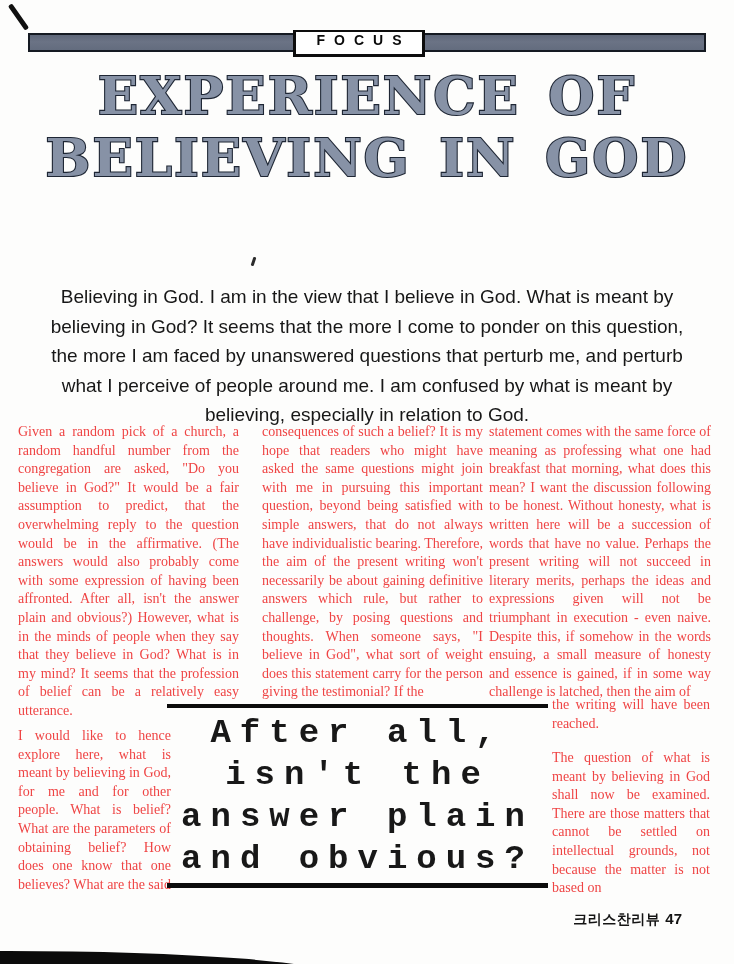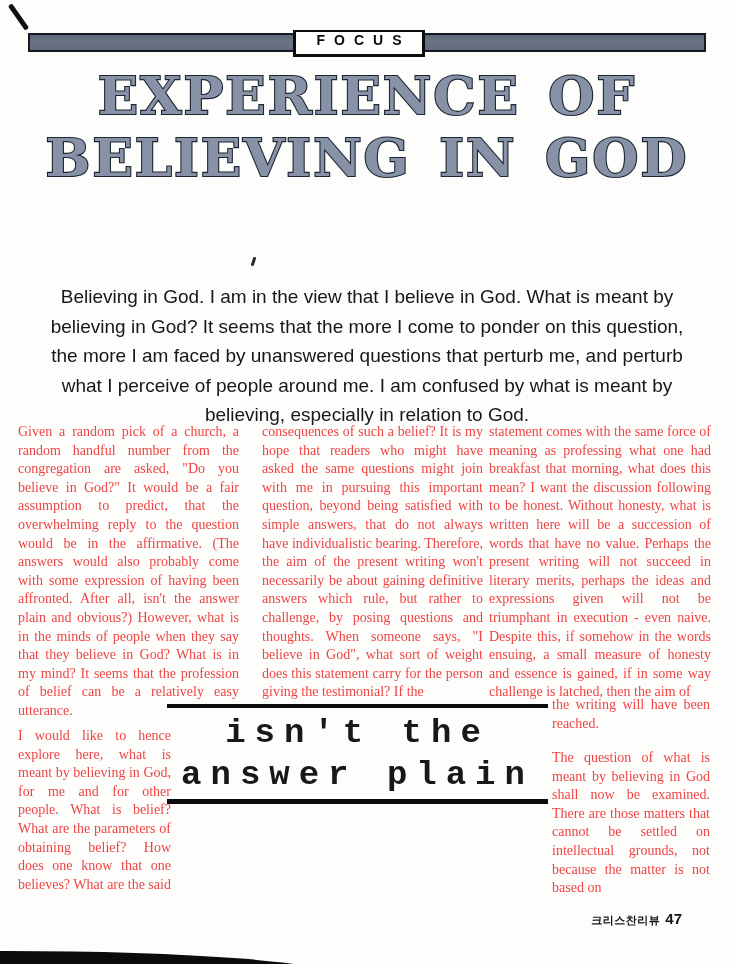--- a/index.html
+++ b/index.html
@@ -81,21 +81,21 @@
     font-size:34px; color:#181818;
   }
   .pull-quote .pq-line { line-height:42px; letter-spacing:9px; white-space:nowrap; }
 
   
   .footer {
     position:absolute; right:52px; top:910px;
     display:flex; align-items:baseline; gap:5px;
     font-family:"Liberation Sans", sans-serif; color:#141414;
   }
-  .footer .mag  { font-size:11px; font-weight:bold; letter-spacing:0.5px; }
+  .footer .mag  { font-size:14px; font-weight:bold; letter-spacing:0.5px; }
   .footer .pnum { font-size:15px; font-weight:600; }
 </style>
 </head>
 <body>
 
 <div class="page">
 
   <div class="scan-mark-topleft"></div>
 
   <div class="banner-bar"></div>
@@ -113,22 +113,24 @@
   <p class="intro">Believing in God.  I am in the view that I believe in God.  What is meant by believing in God?  It seems that the more I come to ponder on this question, the more I am faced by unanswered questions that perturb me, and perturb what I perceive of people around me.  I am confused by what is meant by believing, especially in relation to God.</p>
 
   <div class="col-block p-col1a">Given a random pick of a church, a random handful number from the congregation are asked, "Do you believe in God?"  It would be a fair assumption to predict, that the overwhelming reply to the question would be in the affirmative.  (The answers would also probably come with some expression of having been affronted.  After all, isn't the answer plain and obvious?)  However, what is in the minds of people when they say that they believe in God?  What is in my mind?  It seems that the profession of belief can be a relatively easy utterance.</div>
   <div class="col-block p-col1b">I would like to hence explore here, what is meant by believing in God, for me and for other people.  What is belief?  What are the parameters of obtaining belief?  How does one know that one believes?  What are the said</div>
   <div class="col-block p-col2a">consequences of such a belief?  It is my hope that readers who might have asked the same questions might join with me in pursuing this important question, beyond being satisfied with simple answers, that do not always have individualistic bearing.  Therefore, the aim of the present writing won't necessarily be about gaining definitive answers which rule, but rather to challenge, by posing questions and thoughts.  When someone says, "I believe in God", what sort of weight does this statement carry for the person giving the testimonial?  If the</div>
   <div class="col-block p-col3a">statement comes with the same force of meaning as professing what one had breakfast that morning, what does this mean?  I want the discussion following to be honest.  Without honesty, what is written here will be a succession of words that have no value.  Perhaps the present writing will not succeed in literary merits, perhaps the ideas and expressions given will not be triumphant in execution - even naive.  Despite this, if somehow in the words ensuing, a small measure of honesty and essence is gained, if in some way challenge is latched, then the aim of</div>
   <div class="col-block p-col3tail">the writing will have been reached.</div>
   <div class="col-block p-col3b">The question of what is meant by believing in God shall now be examined.  There are those matters that cannot be settled on intellectual grounds, not because the matter is not based on</div>
 
   <div class="pull-quote">
+    <div class="pq-line">After all,</div>
     <div class="pq-line">isn't the</div>
     <div class="pq-line">answer plain</div>
+    <div class="pq-line">and obvious?</div>
   </div>
 
   <div class="footer">
     <span class="mag">크리스찬리뷰</span>
     <span class="pnum">47</span>
   </div>
 
   <div class="bottom-smudge"></div>
 
 </div>

